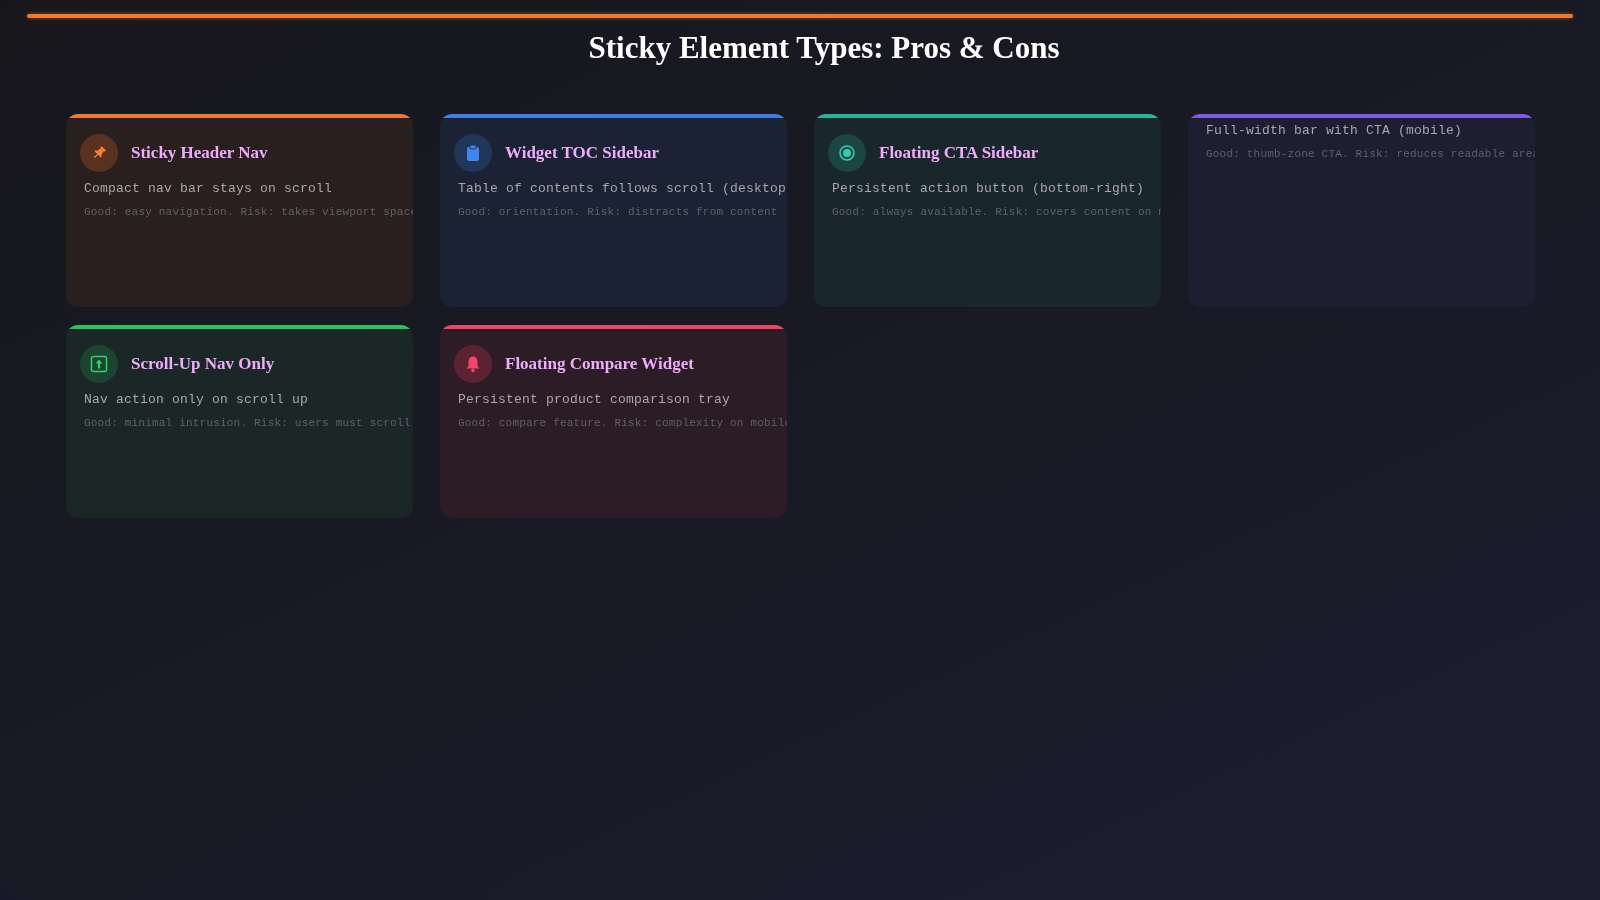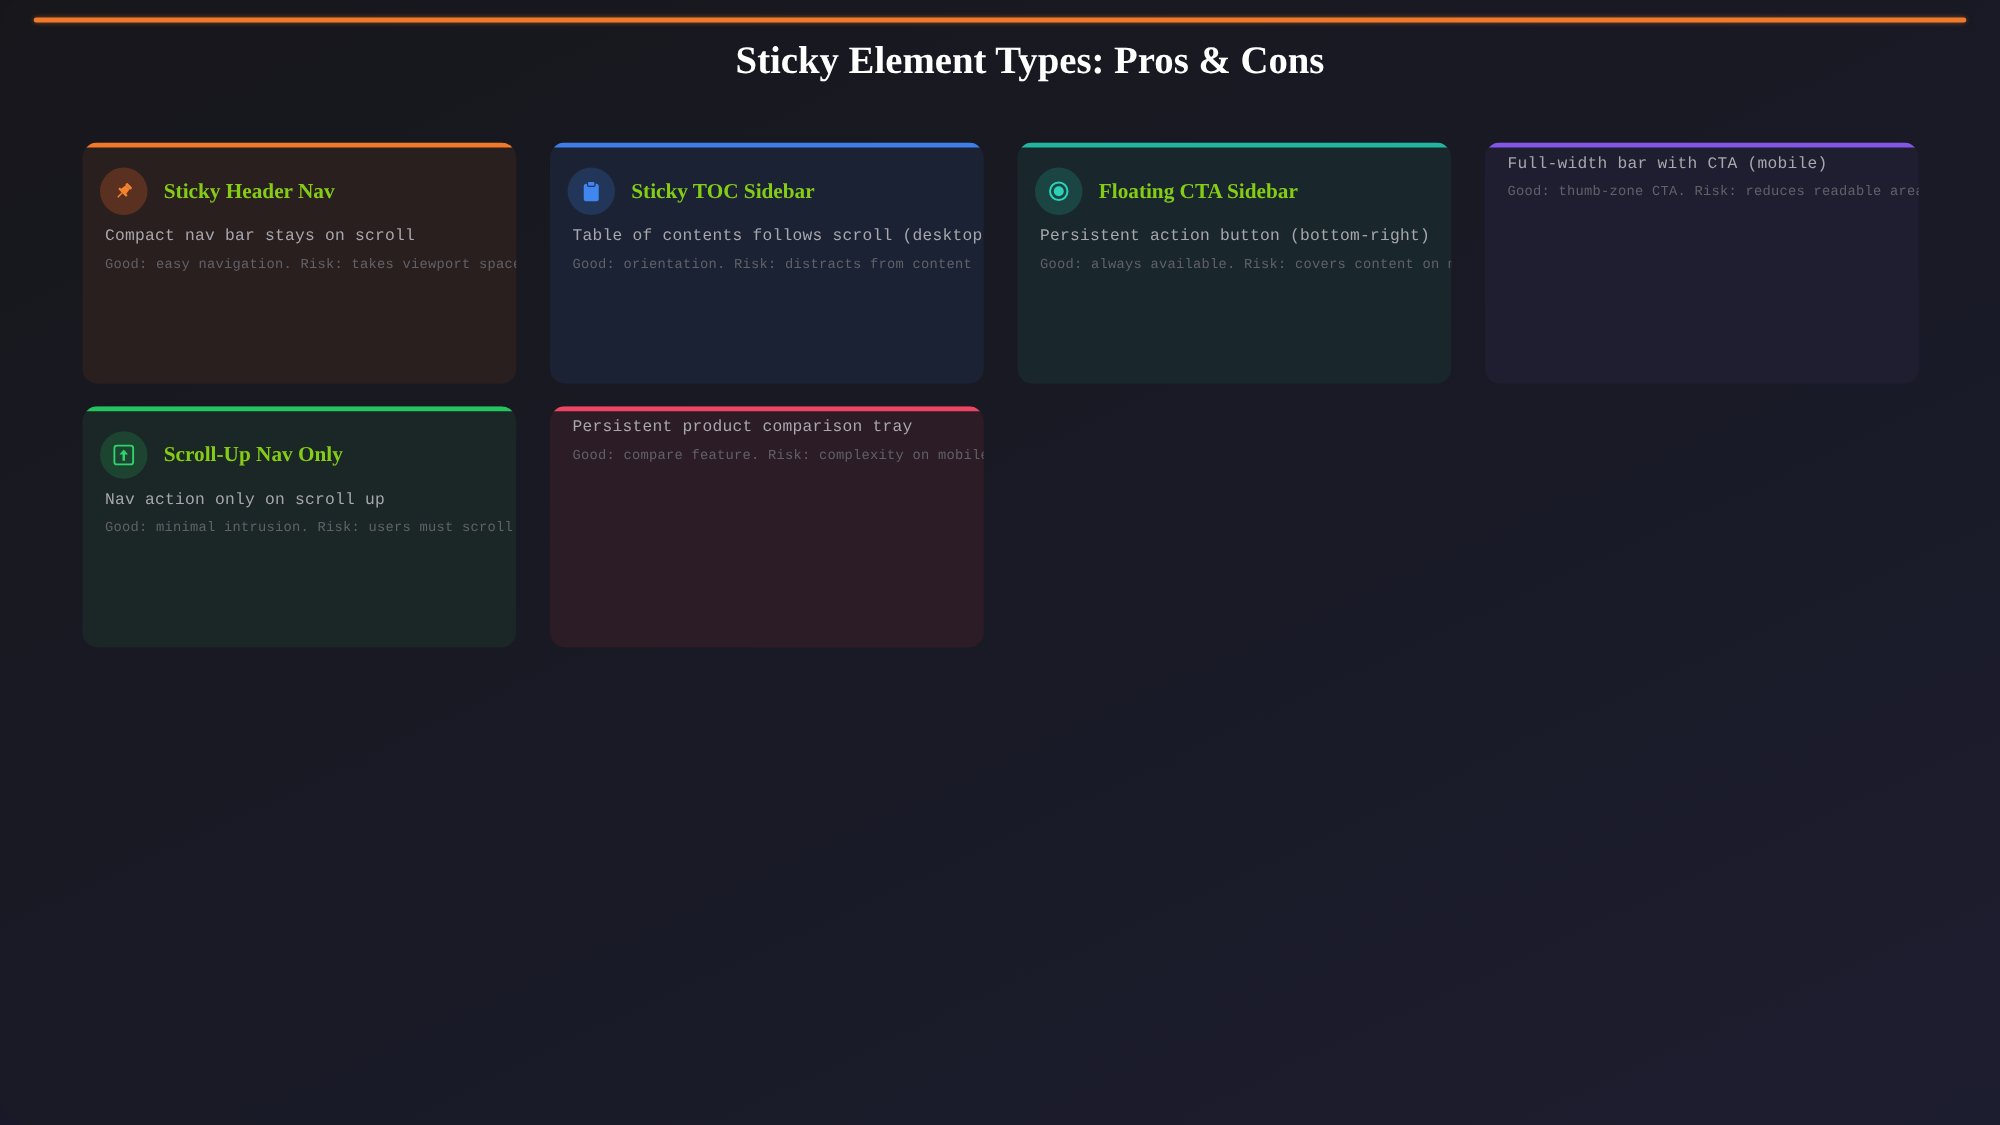--- a/index.html
+++ b/index.html
@@ -40,21 +40,21 @@
   }
   .card .head {
     display:flex; align-items:center; margin-top:20px; margin-left:-4px;
   }
   .card .icon-wrap {
     width:38px; height:38px; border-radius:50%;
     display:flex; align-items:center; justify-content:center;
     flex:0 0 38px;
   }
   .card .card-title {
-    margin-left:13px; color:#84cc16; font-weight:bold; font-size:17px;
+    margin-left:13px; color:#f0abfc; font-weight:bold; font-size:17px;
     font-family: "Liberation Serif", serif;
   }
   .card .desc {
     margin-top:9px; font-family:"Liberation Mono", monospace;
     font-size:13px; color:#a7a7ad; letter-spacing:0.2px; white-space:nowrap;
   }
   .card .note {
     margin-top:10px; font-family:"Liberation Mono", monospace;
     font-size:11px; color:#606068; letter-spacing:0.2px; white-space:nowrap;
   }
@@ -107,21 +107,21 @@
 
     <div class="card c-blue">
       <div class="accent"></div>
       <div class="head">
         <div class="icon-wrap">
           <svg width="16" height="18" viewBox="0 0 16 18">
             <rect x="2" y="3" width="12" height="14" rx="2" fill="#3f86f0"></rect>
             <rect x="5" y="1" width="6" height="4" rx="1" fill="#3f86f0" stroke="#22365a" stroke-width="1"></rect>
           </svg>
         </div>
-        <div class="card-title">Sticky TOC Sidebar</div>
+        <div class="card-title">Widget TOC Sidebar</div>
       </div>
       <div class="desc">Table of contents follows scroll (desktop)</div>
       <div class="note">Good: orientation. Risk: distracts from content</div>
     </div>
 
     <div class="card c-teal">
       <div class="accent"></div>
       <div class="head">
         <div class="icon-wrap">
           <svg width="18" height="18" viewBox="0 0 18 18">
@@ -151,18 +151,27 @@
           </svg>
         </div>
         <div class="card-title">Scroll-Up Nav Only</div>
       </div>
       <div class="desc">Nav action only on scroll up</div>
       <div class="note">Good: minimal intrusion. Risk: users must scroll up</div>
     </div>
 
     <div class="card c-red">
       <div class="accent"></div>
+      <div class="head">
+        <div class="icon-wrap">
+          <svg width="16" height="18" viewBox="0 0 16 18">
+            <path d="M8 1.5 C4.8 1.5 3.5 4 3.5 7 L3.5 11 L1.5 13.5 L14.5 13.5 L12.5 11 L12.5 7 C12.5 4 11.2 1.5 8 1.5 Z" fill="#f2476b"></path>
+            <circle cx="8" cy="15.5" r="1.8" fill="#f2476b"></circle>
+          </svg>
+        </div>
+        <div class="card-title">Floating Compare Widget</div>
+      </div>
       <div class="desc">Persistent product comparison tray</div>
       <div class="note">Good: compare feature. Risk: complexity on mobile</div>
     </div>
 
   </div>
 </div>
 
 </body></html>

